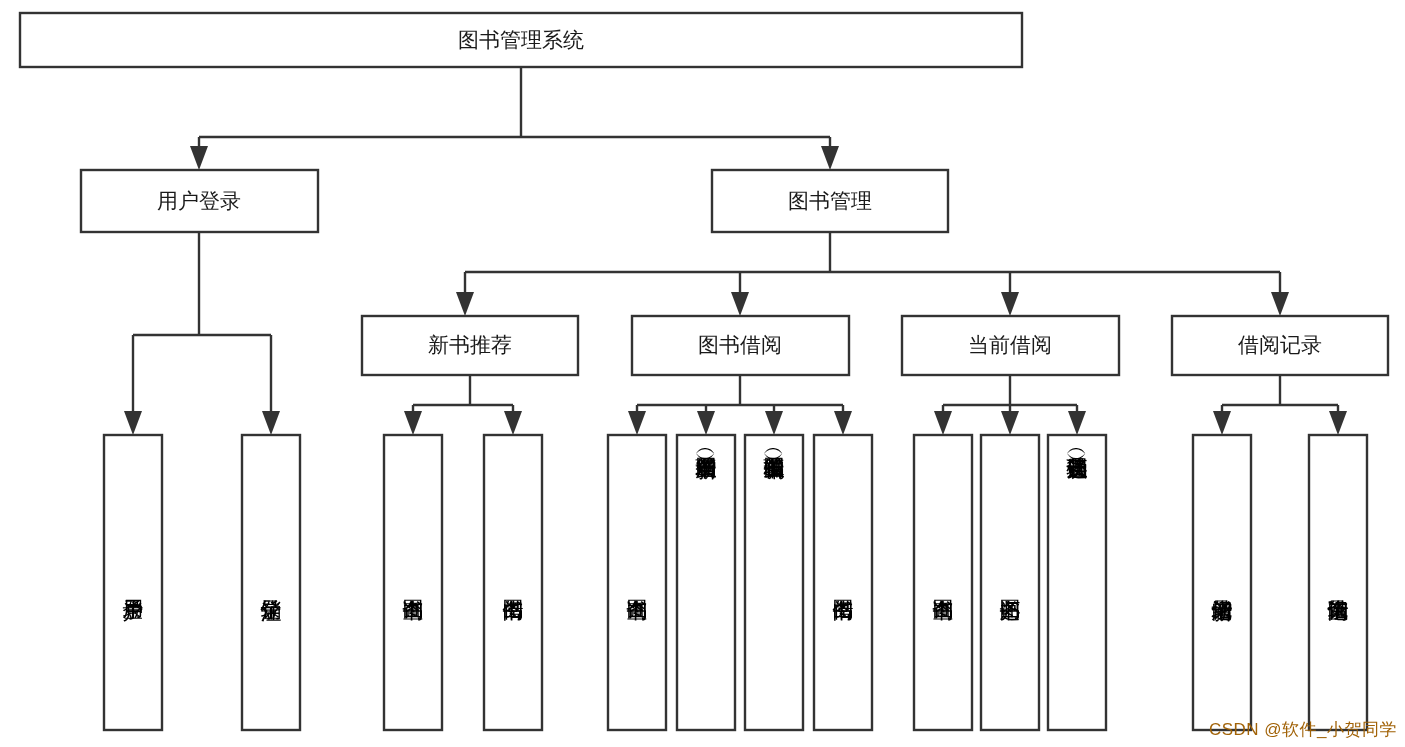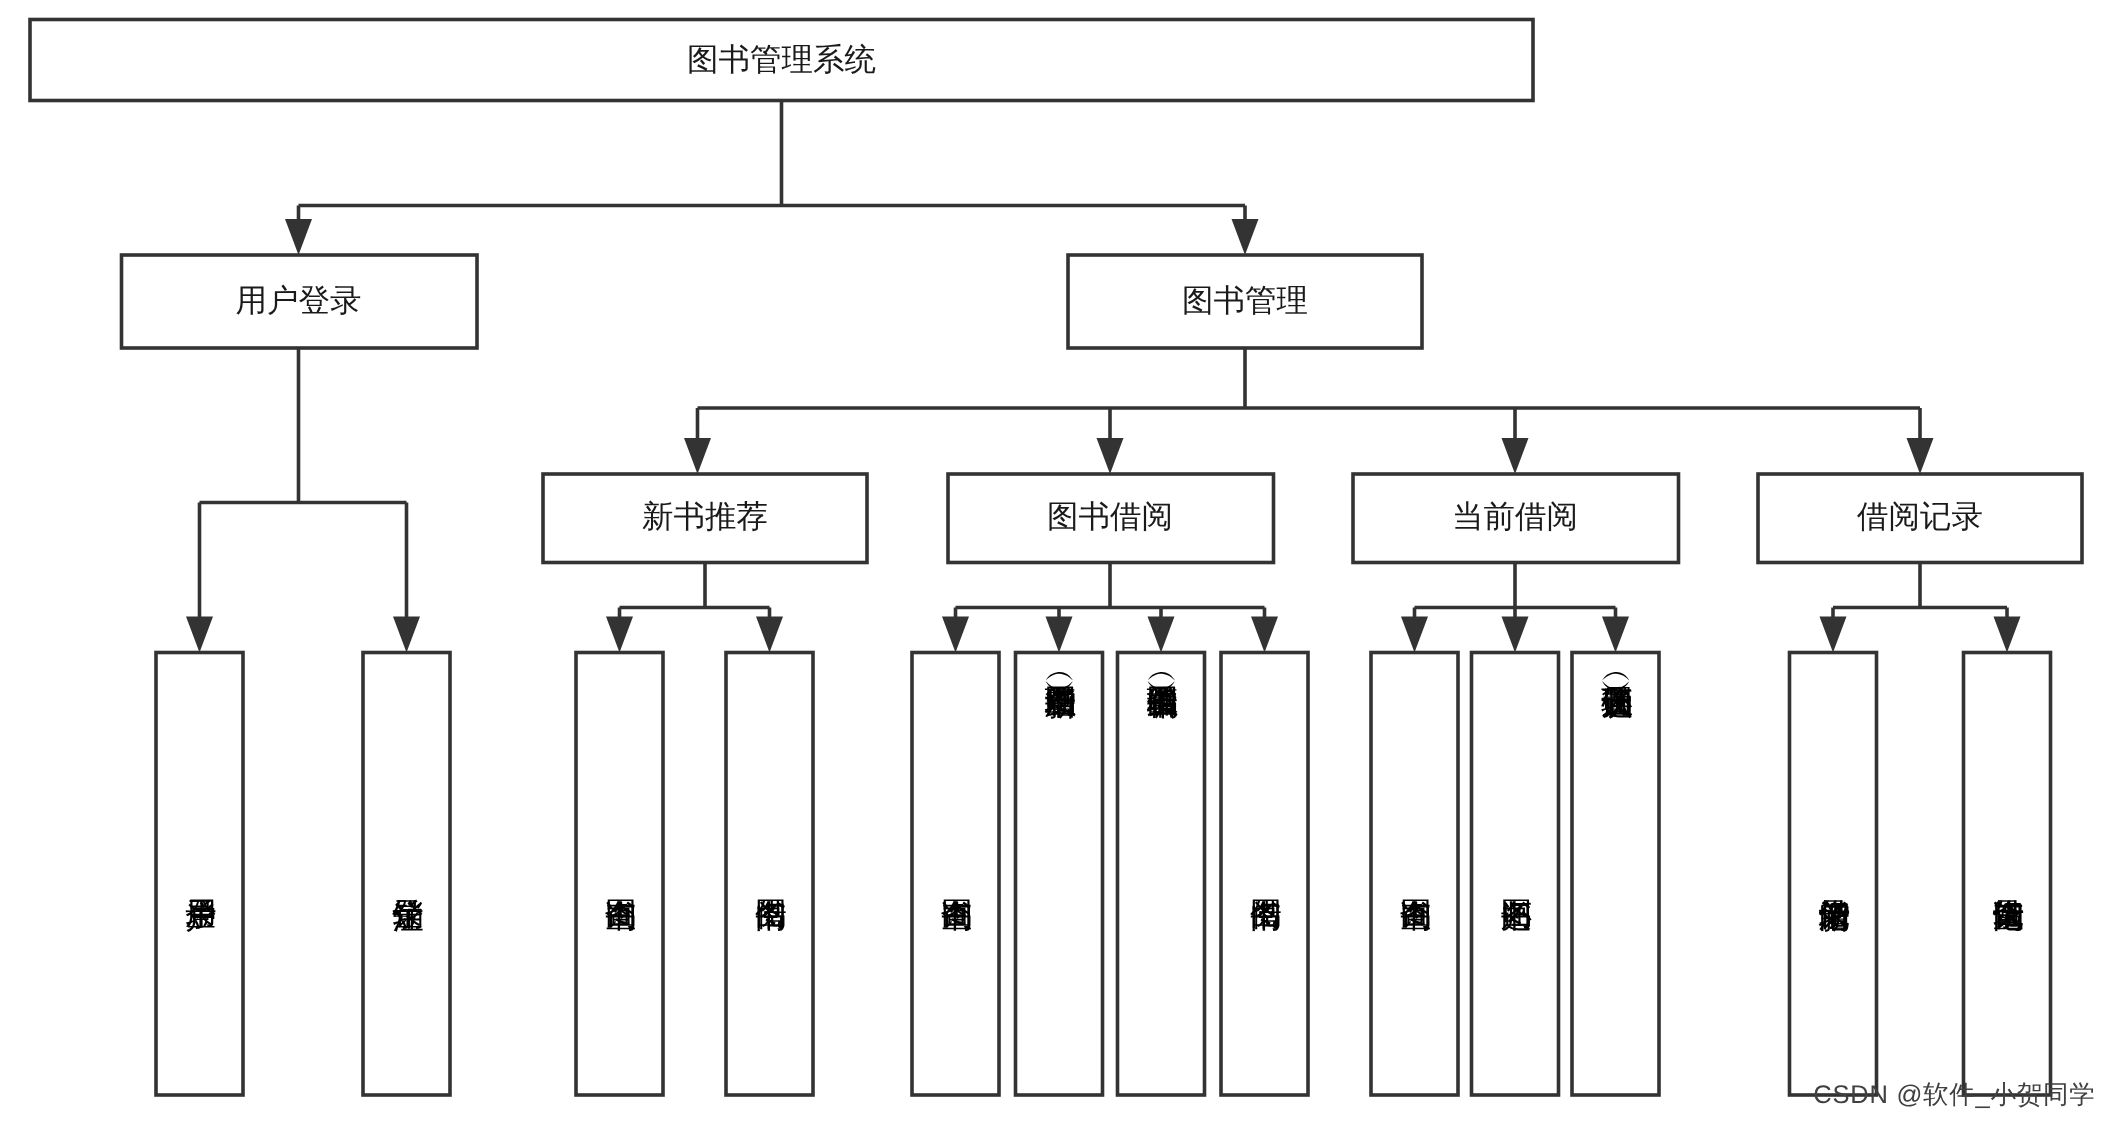--- a/index.html
+++ b/index.html
@@ -50,21 +50,21 @@
   .arrow-head {
     fill: #333333;
     stroke: none;
   }
   .watermark-text {
     position: absolute;
     right: 8px;
     bottom: 6px;
     font-family: "Liberation Sans", "DejaVu Sans", sans-serif;
     font-size: 17px;
-    color: #404040;
+    color: #a16207;
     letter-spacing: 0.5px;
     white-space: nowrap;
     pointer-events: none;
   }
 </style>
 </head>
 <body>
 
 <svg id="diagram-root" viewBox="0 0 1405 747" xmlns="http://www.w3.org/2000/svg">
 

